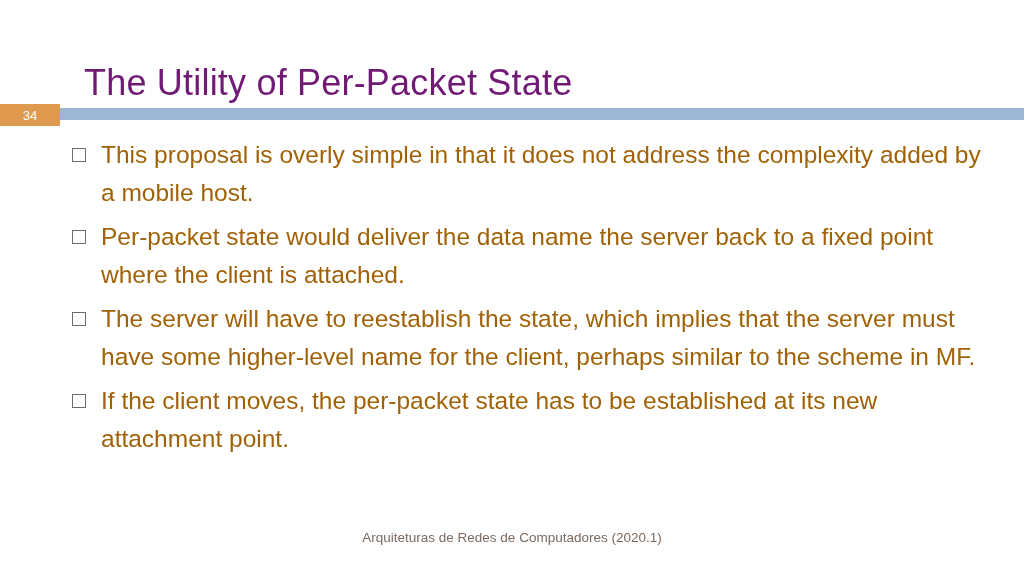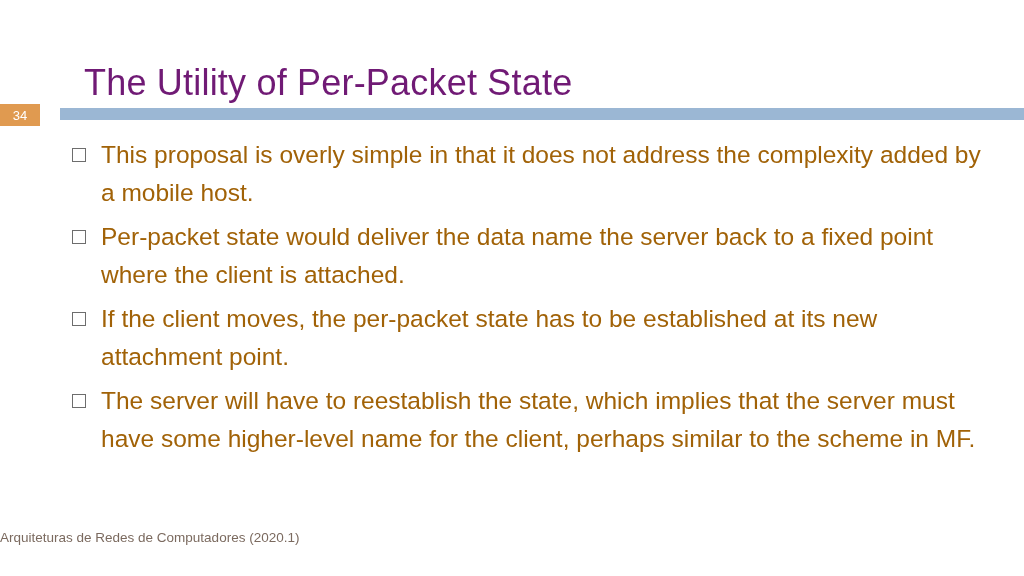--- a/index.html
+++ b/index.html
@@ -35,21 +35,21 @@
     left: 60px;
     top: 108px;
     width: 964px;
     height: 12px;
     background: #9bb7d4;
   }
   .slide-number-badge {
     position: absolute;
     left: 0;
     top: 104px;
-    width: 40px;
+    width: 60px;
     height: 22px;
     background: #e09a50;
     color: #ffffff;
     font-size: 13px;
     display: flex;
     align-items: center;
     justify-content: center;
   }
   .content {
     position: absolute;
@@ -74,20 +74,21 @@
     font-size: 24.5px;
     line-height: 38px;
     color: #a16207;
     flex: 1 1 auto;
   }
   .footer {
     position: absolute;
     left: 0;
     top: 530px;
     width: 1024px;
+    text-align: center;
     font-size: 13.5px;
     color: #7b6a5f;
   }
 </style>
 </head>
 <body>
 
 <div class="slide">
 
   <h1 class="slide-title">The Utility of Per-Packet State</h1>
@@ -103,25 +104,25 @@
       <span class="bullet-text">This proposal is overly simple in that it does not address the complexity added by a mobile host.</span>
     </div>
 
     <div class="bullet-row">
       <span class="bullet-marker"></span>
       <span class="bullet-text">Per-packet state would deliver the data name the server back to a fixed point where the client is attached.</span>
     </div>
 
     <div class="bullet-row">
       <span class="bullet-marker"></span>
-      <span class="bullet-text">If the client moves, the per-packet state has to be established at its new attachment point.</span>
+      <span class="bullet-text">The server will have to reestablish the state, which implies that the server must have some higher-level name for the client, perhaps similar to the scheme in MF.</span>
     </div>
 
     <div class="bullet-row">
       <span class="bullet-marker"></span>
-      <span class="bullet-text">The server will have to reestablish the state, which implies that the server must have some higher-level name for the client, perhaps similar to the scheme in MF.</span>
+      <span class="bullet-text">If the client moves, the per-packet state has to be established at its new attachment point.</span>
     </div>
 
   </div>
 
   <div class="footer">Arquiteturas de Redes de Computadores  (2020.1)</div>
 
 </div>
 
 </body></html>

